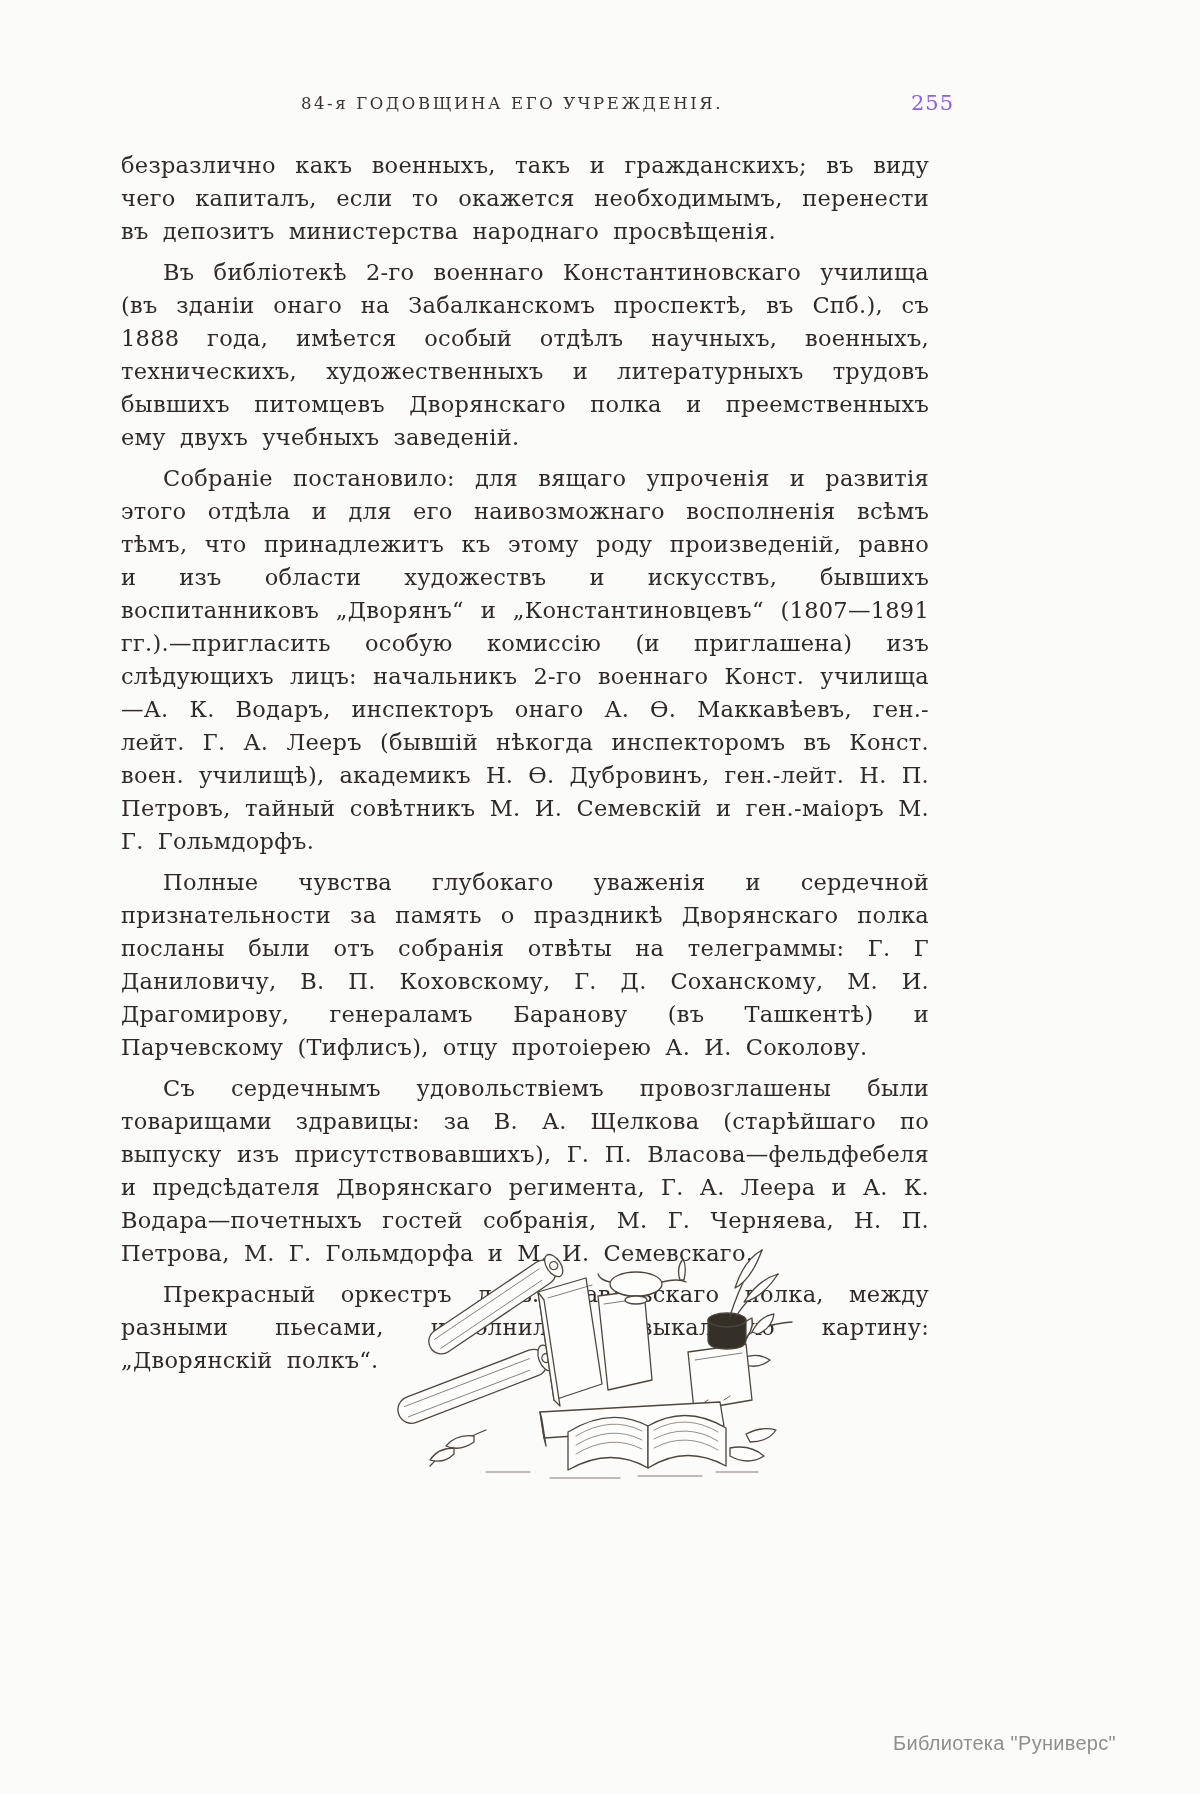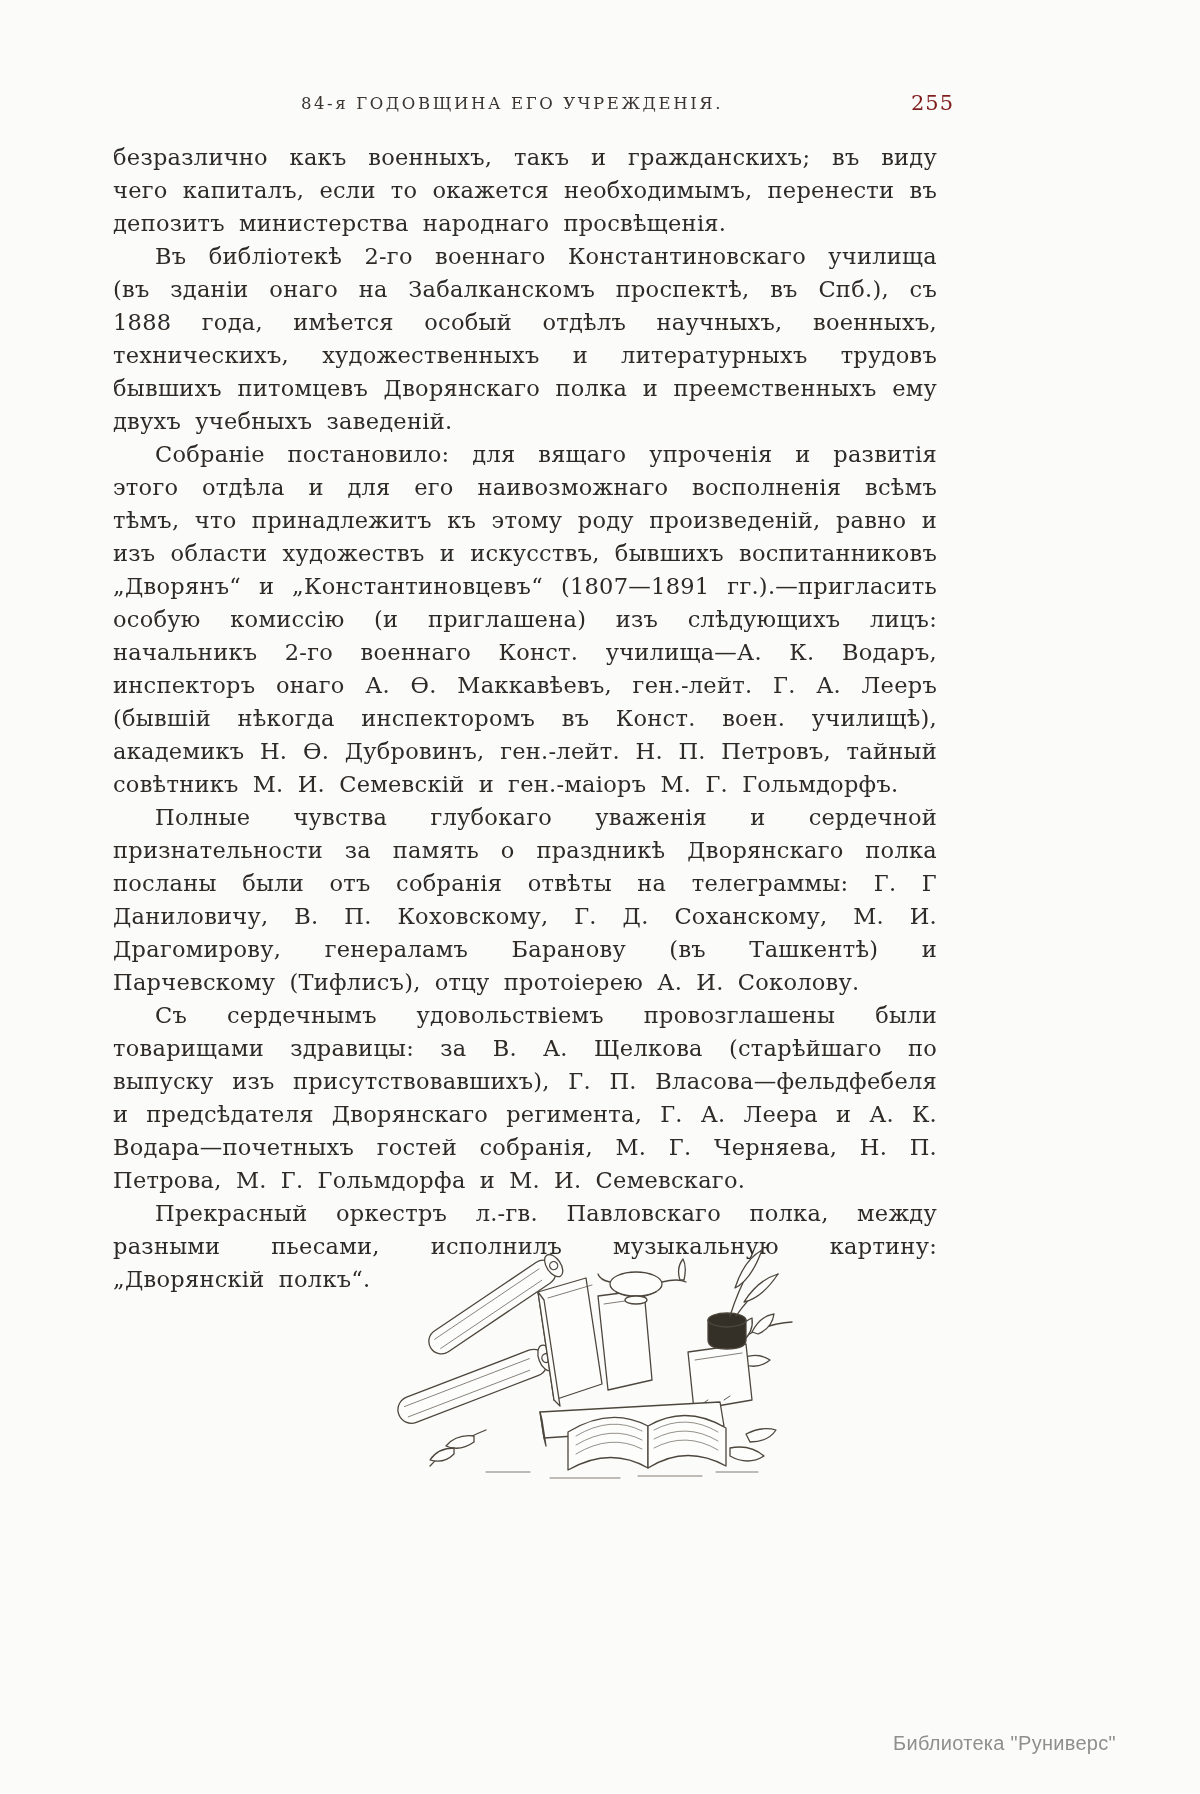--- a/index.html
+++ b/index.html
@@ -33,35 +33,35 @@
     letter-spacing: 2.6px;
     color: #3a3530;
     white-space: nowrap;
   }
   .page-number {
     position: absolute;
     right: 0;
     top: -3px;
     font-size: 21px;
     letter-spacing: 1px;
-    color: #7f1d1d;
+    color: #8b5cf6;
   }
   .body-text {
     position: absolute;
     left: 113px;
     top: 141px;
     width: 824px;
     font-size: 22.5px;
     line-height: 33px;
     text-align: justify;
     word-spacing: 0.30em;
     letter-spacing: 0.012em;
   }
   .para {
-    margin: 0;
+    margin: 8px;
     text-indent: 42px;
   }
   .para.no-indent {
     text-indent: 0;
   }
   .vignette {
     position: absolute;
     left: 390px;
     top: 1234px;
     width: 410px;

